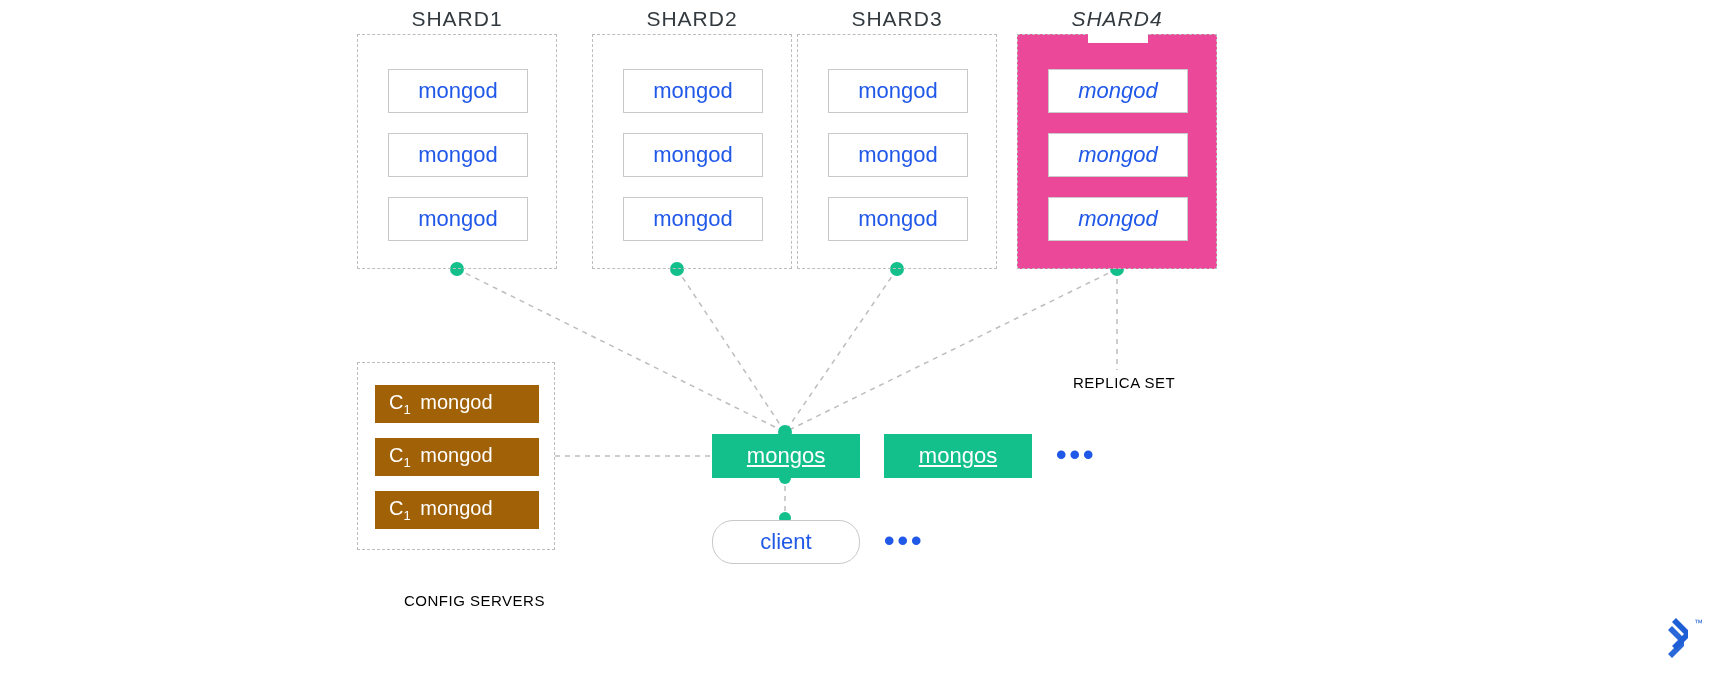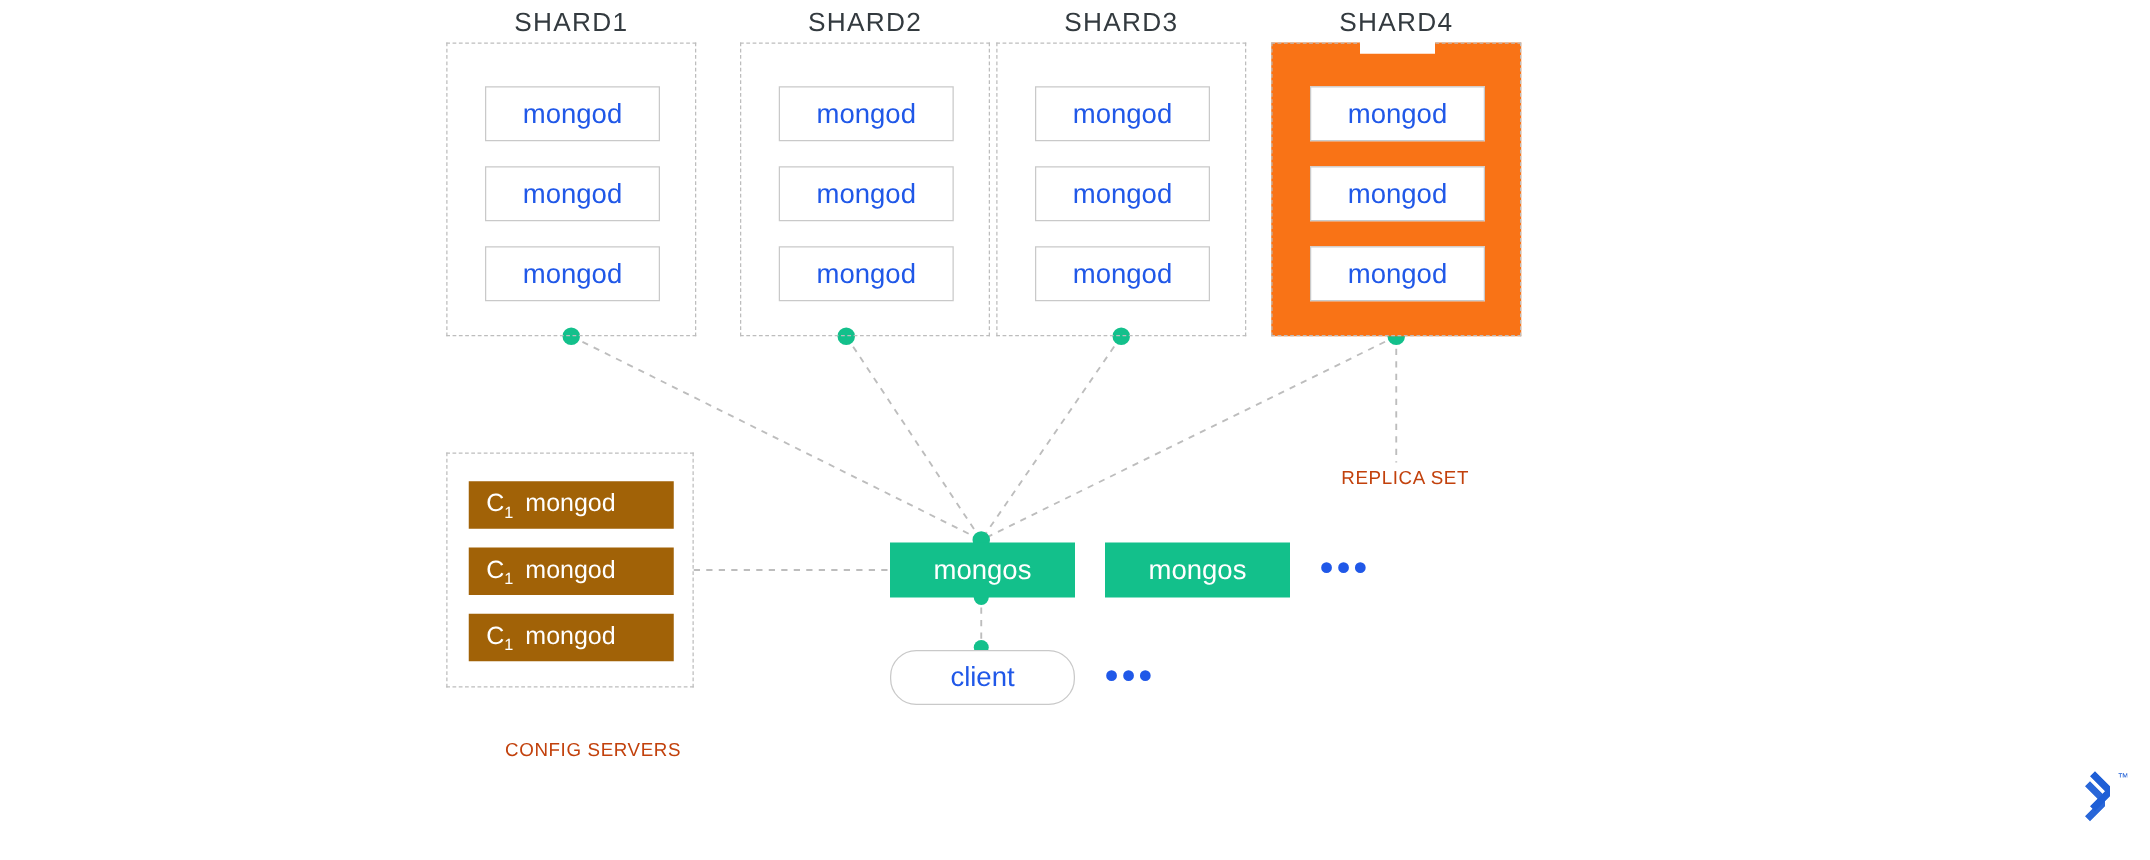--- a/index.html
+++ b/index.html
@@ -32,21 +32,22 @@
   .box {
     position: absolute;
     box-sizing: border-box;
   }
 
   .shard-box {
     border: 1.5px dashed #bdbdbd;
     background: transparent;
   }
   .shard-box.highlight {
-    background: #f97316;
+    background: #ec4899;
+    font-style: italic;
   }
   .shard-title {
     position: absolute;
     top: -28px;
     width: 100%;
     text-align: center;
     font-size: 21px;
     letter-spacing: 1px;
     color: #333a3f;
     font-weight: 500;
@@ -92,20 +93,21 @@
     position: absolute;
     box-sizing: border-box;
     background: #13c08b;
     color: #ffffff;
     font-size: 22px;
     display: flex;
     align-items: center;
     justify-content: center;
     width: 148px;
     height: 44px;
+    text-decoration: underline;
   }
 
   .client {
     position: absolute;
     box-sizing: border-box;
     border: 1px solid #c9c9c9;
     background: #ffffff;
     color: #2058e8;
     font-size: 22px;
     display: flex;
@@ -118,21 +120,21 @@
   .dots {
     position: absolute;
     color: #2058e8;
     font-size: 30px;
     font-weight: 700;
     letter-spacing: 3px;
   }
 
   .label-small {
     position: absolute;
-    color: #c2410c;
+    color: #000000;
     font-size: 15px;
     letter-spacing: 0.5px;
   }
 
   .logo {
     position: absolute;
     right: 18px;
     bottom: 16px;
   }
 </style>

